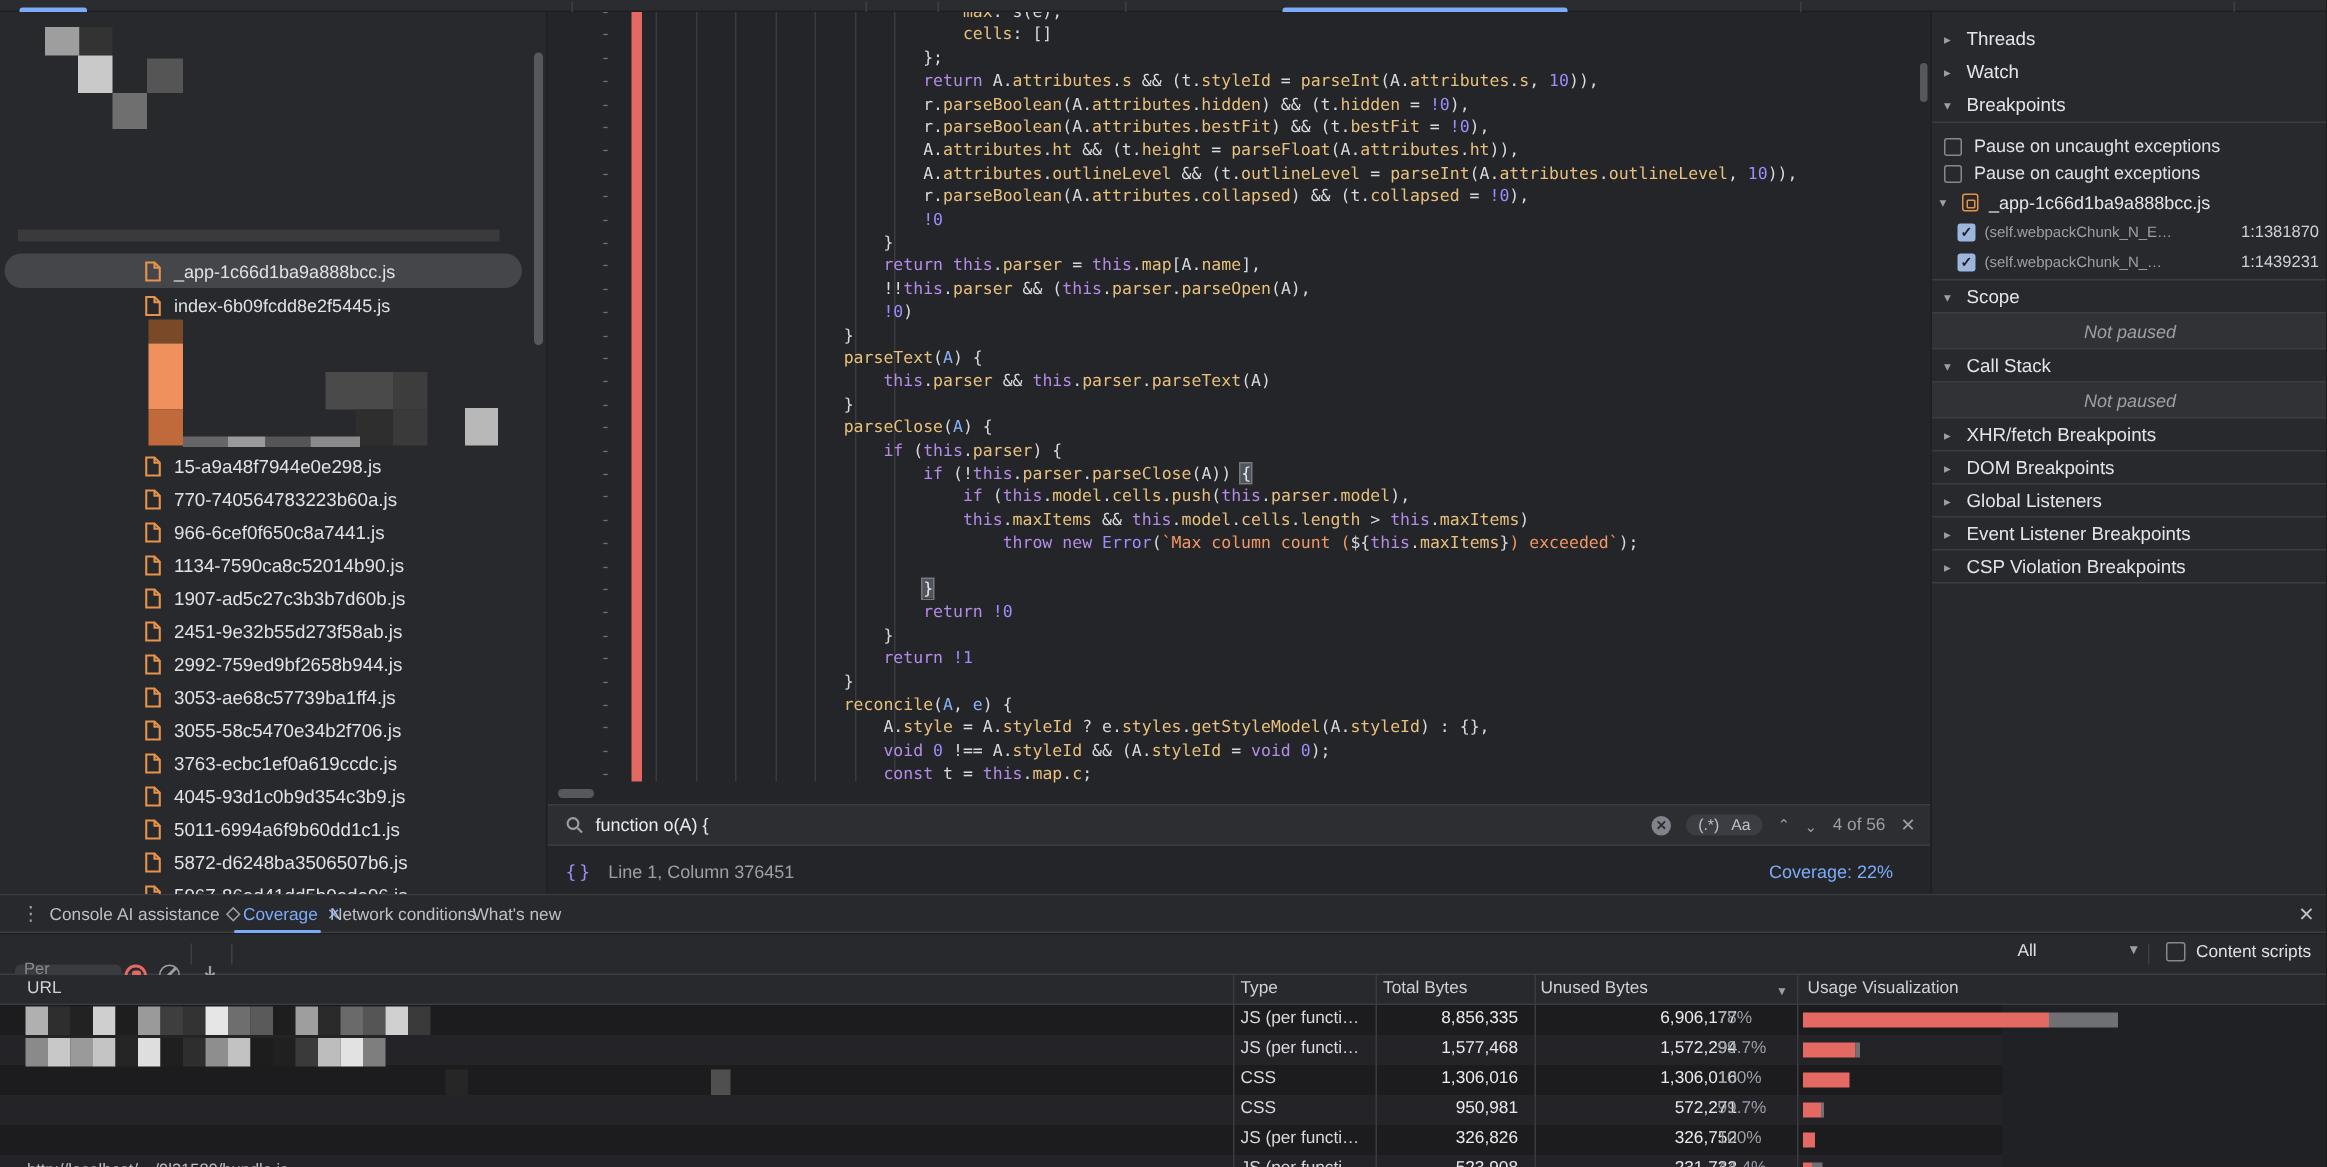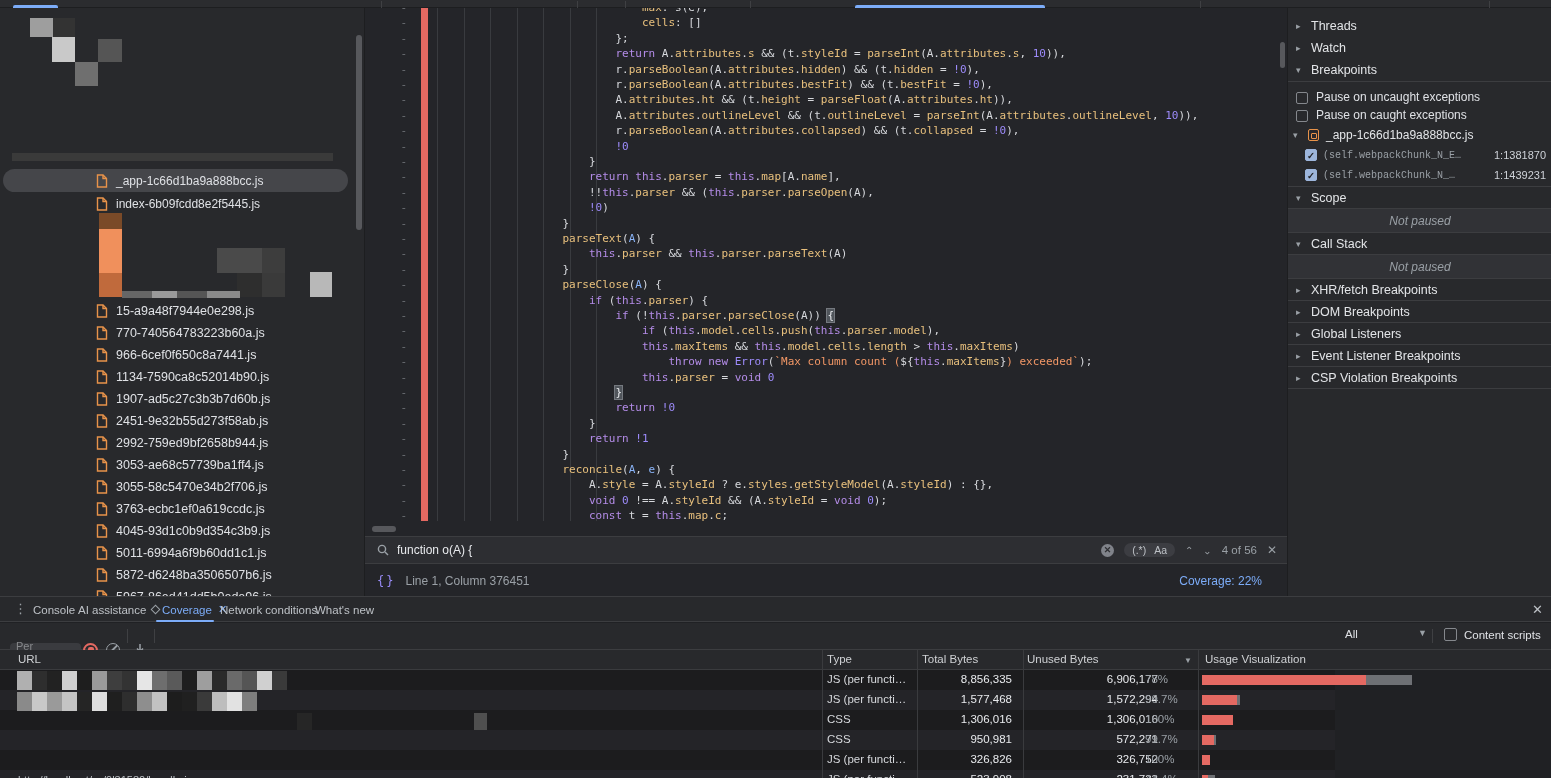--- a/index.html
+++ b/index.html
@@ -54,21 +54,21 @@
   .sec{position:absolute;left:0;width:264px;height:22px;display:flex;align-items:center;gap:7px;padding-left:8px;border-top:1px solid #3c3d40;cursor:pointer}
   .sec.noline{border-top:none}
   .tri{color:#9aa0a6;font-size:9px;width:8px}
   .sec-label{font-size:12.5px;color:#e3e5e8}
   .cbrow{position:absolute;left:8px;width:250px;height:18px;display:flex;align-items:flex-end;gap:8px}
   .cb{width:12px;height:12px;border:1.4px solid #85888d;border-radius:2px;background:transparent}
   .cb.on{background:#9db6dc;border-color:#9db6dc;color:#202124;font-size:9.5px;line-height:12px;text-align:center;font-weight:bold}
   .cb-label{font-size:12px;color:#dfe1e5}
   .band{position:absolute;left:0;width:264px;height:24px;background:#313236;color:#9aa0a6;font-style:italic;font-size:12px;display:flex;align-items:center;justify-content:center;border-top:1px solid #3c3d40}
   .bp-entry{position:absolute;left:0;width:264px;height:20px;display:flex;align-items:center;gap:6px;padding-left:17px}
-  .bp-code{font-family:Liberation Mono, monospace;font-size:10px;color:#9aa0a6;white-space:nowrap;overflow:hidden;max-width:150px}
+  .bp-code{font-family:Liberation Sans, sans-serif;font-size:10px;color:#9aa0a6;white-space:nowrap;overflow:hidden;max-width:150px}
   .bp-loc{position:absolute;right:6px;font-size:11px;color:#ced2d8}
   .mini-file{width:11px;height:12px;border:1.4px solid #e8934a;border-radius:2px;position:relative}
   .mini-file:after{content:"";position:absolute;left:2px;top:3px;width:4px;height:4px;border:1.2px solid #e8934a;border-radius:1px}
   
   #drawer-tabs{position:absolute;left:0;top:0;width:1551px;height:25px;background:#28292c;border-bottom:1px solid #3c3d40}
   .dtab{position:absolute;top:0;height:25px;display:flex;align-items:center;gap:6px;color:#bdc1c6;font-size:11.5px;cursor:pointer}
   .dtab.active{color:#7cacf8}
   .dtab .x{font-size:11px}
   #dtab-underline{position:absolute;left:156px;top:23px;width:58px;height:2px;background:#7cacf8;border-radius:1px}
   .kebab{position:absolute;left:14px;top:4px;color:#9aa0a6;font-size:13px;letter-spacing:0}
@@ -356,21 +356,20 @@
           <div class="cl" style="top: 215.6px;"><span>                    </span><span class="tk-p">}</span></div>
           <div class="cl" style="top: 231px;"><span>                    </span><span class="tk-f">parseText</span><span class="tk-p">(</span><span class="tk-v">A</span><span class="tk-p">) {</span></div>
           <div class="cl" style="top: 246.4px;"><span>                        </span><span class="tk-k">this</span><span class="tk-p">.</span><span class="tk-f">parser</span><span class="tk-p"> &amp;&amp; </span><span class="tk-k">this</span><span class="tk-p">.</span><span class="tk-f">parser</span><span class="tk-p">.</span><span class="tk-f">parseText</span><span class="tk-p">(A)</span></div>
           <div class="cl" style="top: 261.8px;"><span>                    </span><span class="tk-p">}</span></div>
           <div class="cl" style="top: 277.2px;"><span>                    </span><span class="tk-f">parseClose</span><span class="tk-p">(</span><span class="tk-v">A</span><span class="tk-p">) {</span></div>
           <div class="cl" style="top: 292.6px;"><span>                        </span><span class="tk-k">if</span><span class="tk-p"> (</span><span class="tk-k">this</span><span class="tk-p">.</span><span class="tk-f">parser</span><span class="tk-p">) {</span></div>
           <div class="cl" style="top: 308px;"><span>                            </span><span class="tk-k">if</span><span class="tk-p"> (!</span><span class="tk-k">this</span><span class="tk-p">.</span><span class="tk-f">parser</span><span class="tk-p">.</span><span class="tk-f">parseClose</span><span class="tk-p">(A)) </span><span class="tk-bm">{</span></div>
           <div class="cl" style="top: 323.4px;"><span>                                </span><span class="tk-k">if</span><span class="tk-p"> (</span><span class="tk-k">this</span><span class="tk-p">.</span><span class="tk-f">model</span><span class="tk-p">.</span><span class="tk-f">cells</span><span class="tk-p">.</span><span class="tk-f">push</span><span class="tk-p">(</span><span class="tk-k">this</span><span class="tk-p">.</span><span class="tk-f">parser</span><span class="tk-p">.</span><span class="tk-f">model</span><span class="tk-p">),</span></div>
           <div class="cl" style="top: 338.8px;"><span>                                </span><span class="tk-k">this</span><span class="tk-p">.</span><span class="tk-f">maxItems</span><span class="tk-p"> &amp;&amp; </span><span class="tk-k">this</span><span class="tk-p">.</span><span class="tk-f">model</span><span class="tk-p">.</span><span class="tk-f">cells</span><span class="tk-p">.</span><span class="tk-f">length</span><span class="tk-p"> &gt; </span><span class="tk-k">this</span><span class="tk-p">.</span><span class="tk-f">maxItems</span><span class="tk-p">)</span></div>
           <div class="cl" style="top: 354.2px;"><span>                                    </span><span class="tk-k">throw</span><span class="tk-p"> </span><span class="tk-k">new</span><span class="tk-p"> </span><span class="tk-n">Error</span><span class="tk-p">(</span><span class="tk-s">`Max column count (</span><span class="tk-p">${</span><span class="tk-k">this</span><span class="tk-p">.</span><span class="tk-f">maxItems</span><span class="tk-p">}</span><span class="tk-s">) exceeded`</span><span class="tk-p">);</span></div>
-          <div class="cl" style="top: 369.6px;"><span>                                </span><span class="tk-k">this</span><span class="tk-p">.</span><span class="tk-f">parser</span><span class="tk-p"> = </span><span class="tk-k">void</span><span class="tk-p"> </span><span class="tk-n">0</span></div>
           <div class="cl" style="top: 385px;"><span>                            </span><span class="tk-bm">}</span></div>
           <div class="cl" style="top: 400.4px;"><span>                            </span><span class="tk-k">return</span><span class="tk-p"> </span><span class="tk-n">!0</span></div>
           <div class="cl" style="top: 415.8px;"><span>                        </span><span class="tk-p">}</span></div>
           <div class="cl" style="top: 431.2px;"><span>                        </span><span class="tk-k">return</span><span class="tk-p"> </span><span class="tk-n">!1</span></div>
           <div class="cl" style="top: 446.6px;"><span>                    </span><span class="tk-p">}</span></div>
           <div class="cl" style="top: 462px;"><span>                    </span><span class="tk-f">reconcile</span><span class="tk-p">(</span><span class="tk-v">A</span><span class="tk-p">, </span><span class="tk-v">e</span><span class="tk-p">) {</span></div>
           <div class="cl" style="top: 477.4px;"><span>                        </span><span class="tk-p">A.</span><span class="tk-f">style</span><span class="tk-p"> = A.</span><span class="tk-f">styleId</span><span class="tk-p"> ? e.</span><span class="tk-f">styles</span><span class="tk-p">.</span><span class="tk-f">getStyleModel</span><span class="tk-p">(A.</span><span class="tk-f">styleId</span><span class="tk-p">) : {},</span></div>
           <div class="cl" style="top: 492.8px;"><span>                        </span><span class="tk-k">void</span><span class="tk-p"> </span><span class="tk-n">0</span><span class="tk-p"> !== A.</span><span class="tk-f">styleId</span><span class="tk-p"> &amp;&amp; (A.</span><span class="tk-f">styleId</span><span class="tk-p"> = </span><span class="tk-k">void</span><span class="tk-p"> </span><span class="tk-n">0</span><span class="tk-p">);</span></div>
           <div class="cl" style="top: 508.2px;"><span>                        </span><span class="tk-k">const</span><span class="tk-p"> t = </span><span class="tk-k">this</span><span class="tk-p">.</span><span class="tk-f">map</span><span class="tk-p">.</span><span class="tk-f">c</span><span class="tk-p">;</span></div>
         </div>

